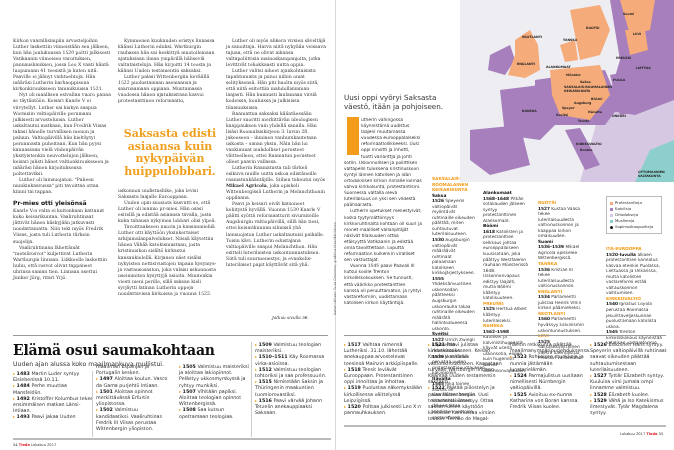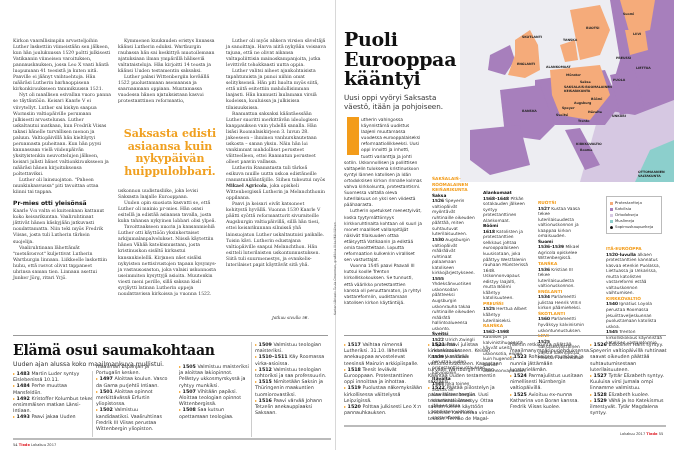--- a/index.html
+++ b/index.html
@@ -89,21 +89,20 @@
     <p>Luther oli myös ahkera virsien säveltäjä ja sanoittaja. Harva niitä nykyään veisaava tajuaa, että ne olivat aikansa valtapoliittisia mainoskampanjoita, jotka levittivät tehokkaasti uutta oppia.</p>
     <p>Luther valitsi aiheet ajankohtaisista tapahtumista ja punoi niihin omat selityksensä. Hän piti huolta myös siitä, että niitä esitettiin mahdollisimman laajasti. Hän kannusti laulamaan virsiä kodeissa, kouluissa ja julkisissa tilaisuuksissa.</p>
     <p>Raamattua saksaksi kääntäessään Luther suoritti merkittävän ideologisen kaappauksen vain yhdellä sanalla. Hän lisäsi Roomalaiskirjeen 3. luvun 28. jakeeseen – ihminen vanhurskautetaan uskosta – sanan yksin. Näin hän loi vankimmat mahdolliset perusteet väitteelleen, ettei Raamatun perusteet olleet paavin vallassa.</p>
     <p><span>Lutherin Raamatusta tuli tärkeä esikuva muille uutta uskoa edistäneille raamatunkääntäjille. Siihen tukeutui myös</span> <b>Mikael Agricola</b><span>, joka opiskeli Wittenbergissä Lutherin ja Melanchthonin oppilaana.</span></p>
     <p>Paavi ja keisari eivät katsoneet kehitystä hyvällä. Vuonna 1530 Kaarle V päätti syöttä reformaattorit sivuraiteille Augsburgin valtiopäivillä, sillä hän tiesi, ettei keisarikunnan silmissä yhä lainsuojaton Luther uskaltautuisi paikalle. Toisin kävi. Lutherin edustajana valtiopäiville saapui Melanchthon. Hän esitteli luterilaisten uskontunnustuksen. Siitä tuli suurmenestys, ja evankelis-luterilaiset papit käyttävät sitä yhä.</p>
   </div>
   <div class="cont">Jatkuu sivulla 56.</div>
 
   <div class="rule-mid"></div>
 
-  <div class="title">Puoli Eurooppaa kääntyi</div>
   <div class="subtitle">Uusi oppi vyöryi Saksasta väestö, itään ja pohjoiseen.</div>
   <div class="dropcap"></div>
   <div class="intro">
     <span class="dc-space"></span>
     <span>utherin vahingossa käynnistämä uudistus laajeni muutamassa vuodessa eurooppalaiseksi reformaatioliikkeeksi. Uusi oppi innoitti ja inhotti, tuotti varianttja ja johti sotiin. Uskonnollisen ja poliittisen valtapelin tuloksena kristinuskoon syntyi lännen katolisen ja idän ortodoksisen kirkon rinnalle kolmas vahva kirkkokunta, protestantismi. Suomessa valtalla oleva luterilaisuus on yksi sen viidestä päähaarasta.</span>
     <span style="display:block;text-indent:6px;">Lutherin opetukset menestyivät, koska tyytymättömyys kirkkoruhtinaita kohtaan oli suuri ja monet maalliset vallanpitäjät näkivät tilaisuuden ottaa etäisyyttä Vatikaanin ja edistää omia tavoitteitaan. Loputta reformaation kulkenkin viralliset sen vastustajat.</span>
     <span style="display:block;text-indent:6px;">Vuonna 1545 paavi Paavali III kutsui koolle Trenton kirkolliskokouksen. Se tunnusti, että väärikko protestanttien kanssa oli peruuttamaton, ja ryhtyi vastareformiin, uudistamaan katolisen kirkon käytäntöjä.</span>
   </div>
   <div class="credit">Kartan lähteet: Tuula Orrenmen, grafiikka Ilkka Mäkiläinen</div>
 

